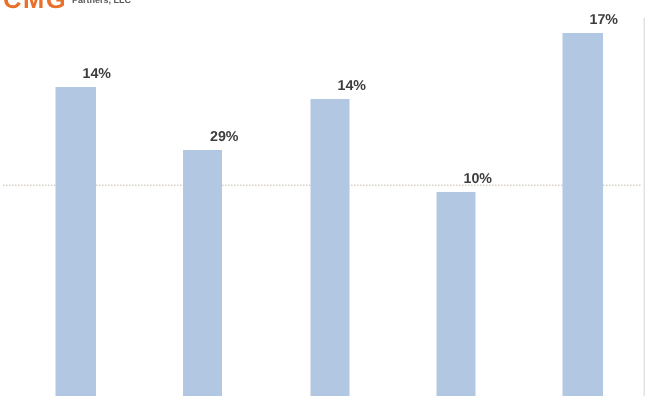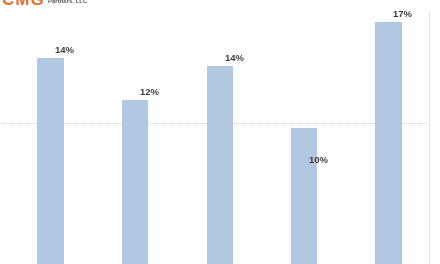--- a/index.html
+++ b/index.html
@@ -105,27 +105,27 @@
 
   <div class="chart-area">
     <div class="plot">
 
       <div class="gridline" style="top:111px;"></div>
 
       <div class="bar" style="left:37px; width:27px; top:46px;"></div>
       <div class="bar-label" style="left:27px; width:47px; top:32px;">14%</div>
 
       <div class="bar" style="left:122px; width:26px; top:88px;"></div>
-      <div class="bar-label" style="left:112px; width:47px; top:74px;">12%</div>
+      <div class="bar-label" style="left:112px; width:47px; top:74px;">29%</div>
 
       <div class="bar" style="left:207px; width:26px; top:54px;"></div>
       <div class="bar-label" style="left:197px; width:47px; top:40px;">14%</div>
 
       <div class="bar" style="left:291px; width:26px; top:116px;"></div>
-      <div class="bar-label" style="left:281px; width:47px; top:102px;margin-top:40px;">10%</div>
+      <div class="bar-label" style="left:281px; width:47px; top:102px;">10%</div>
 
       <div class="bar" style="left:375px; width:27px; top:10px;"></div>
       <div class="bar-label" style="left:365px; width:47px; top:-4px;">17%</div>
 
     </div>
   </div>
 
 </div>
 
 </body></html>

